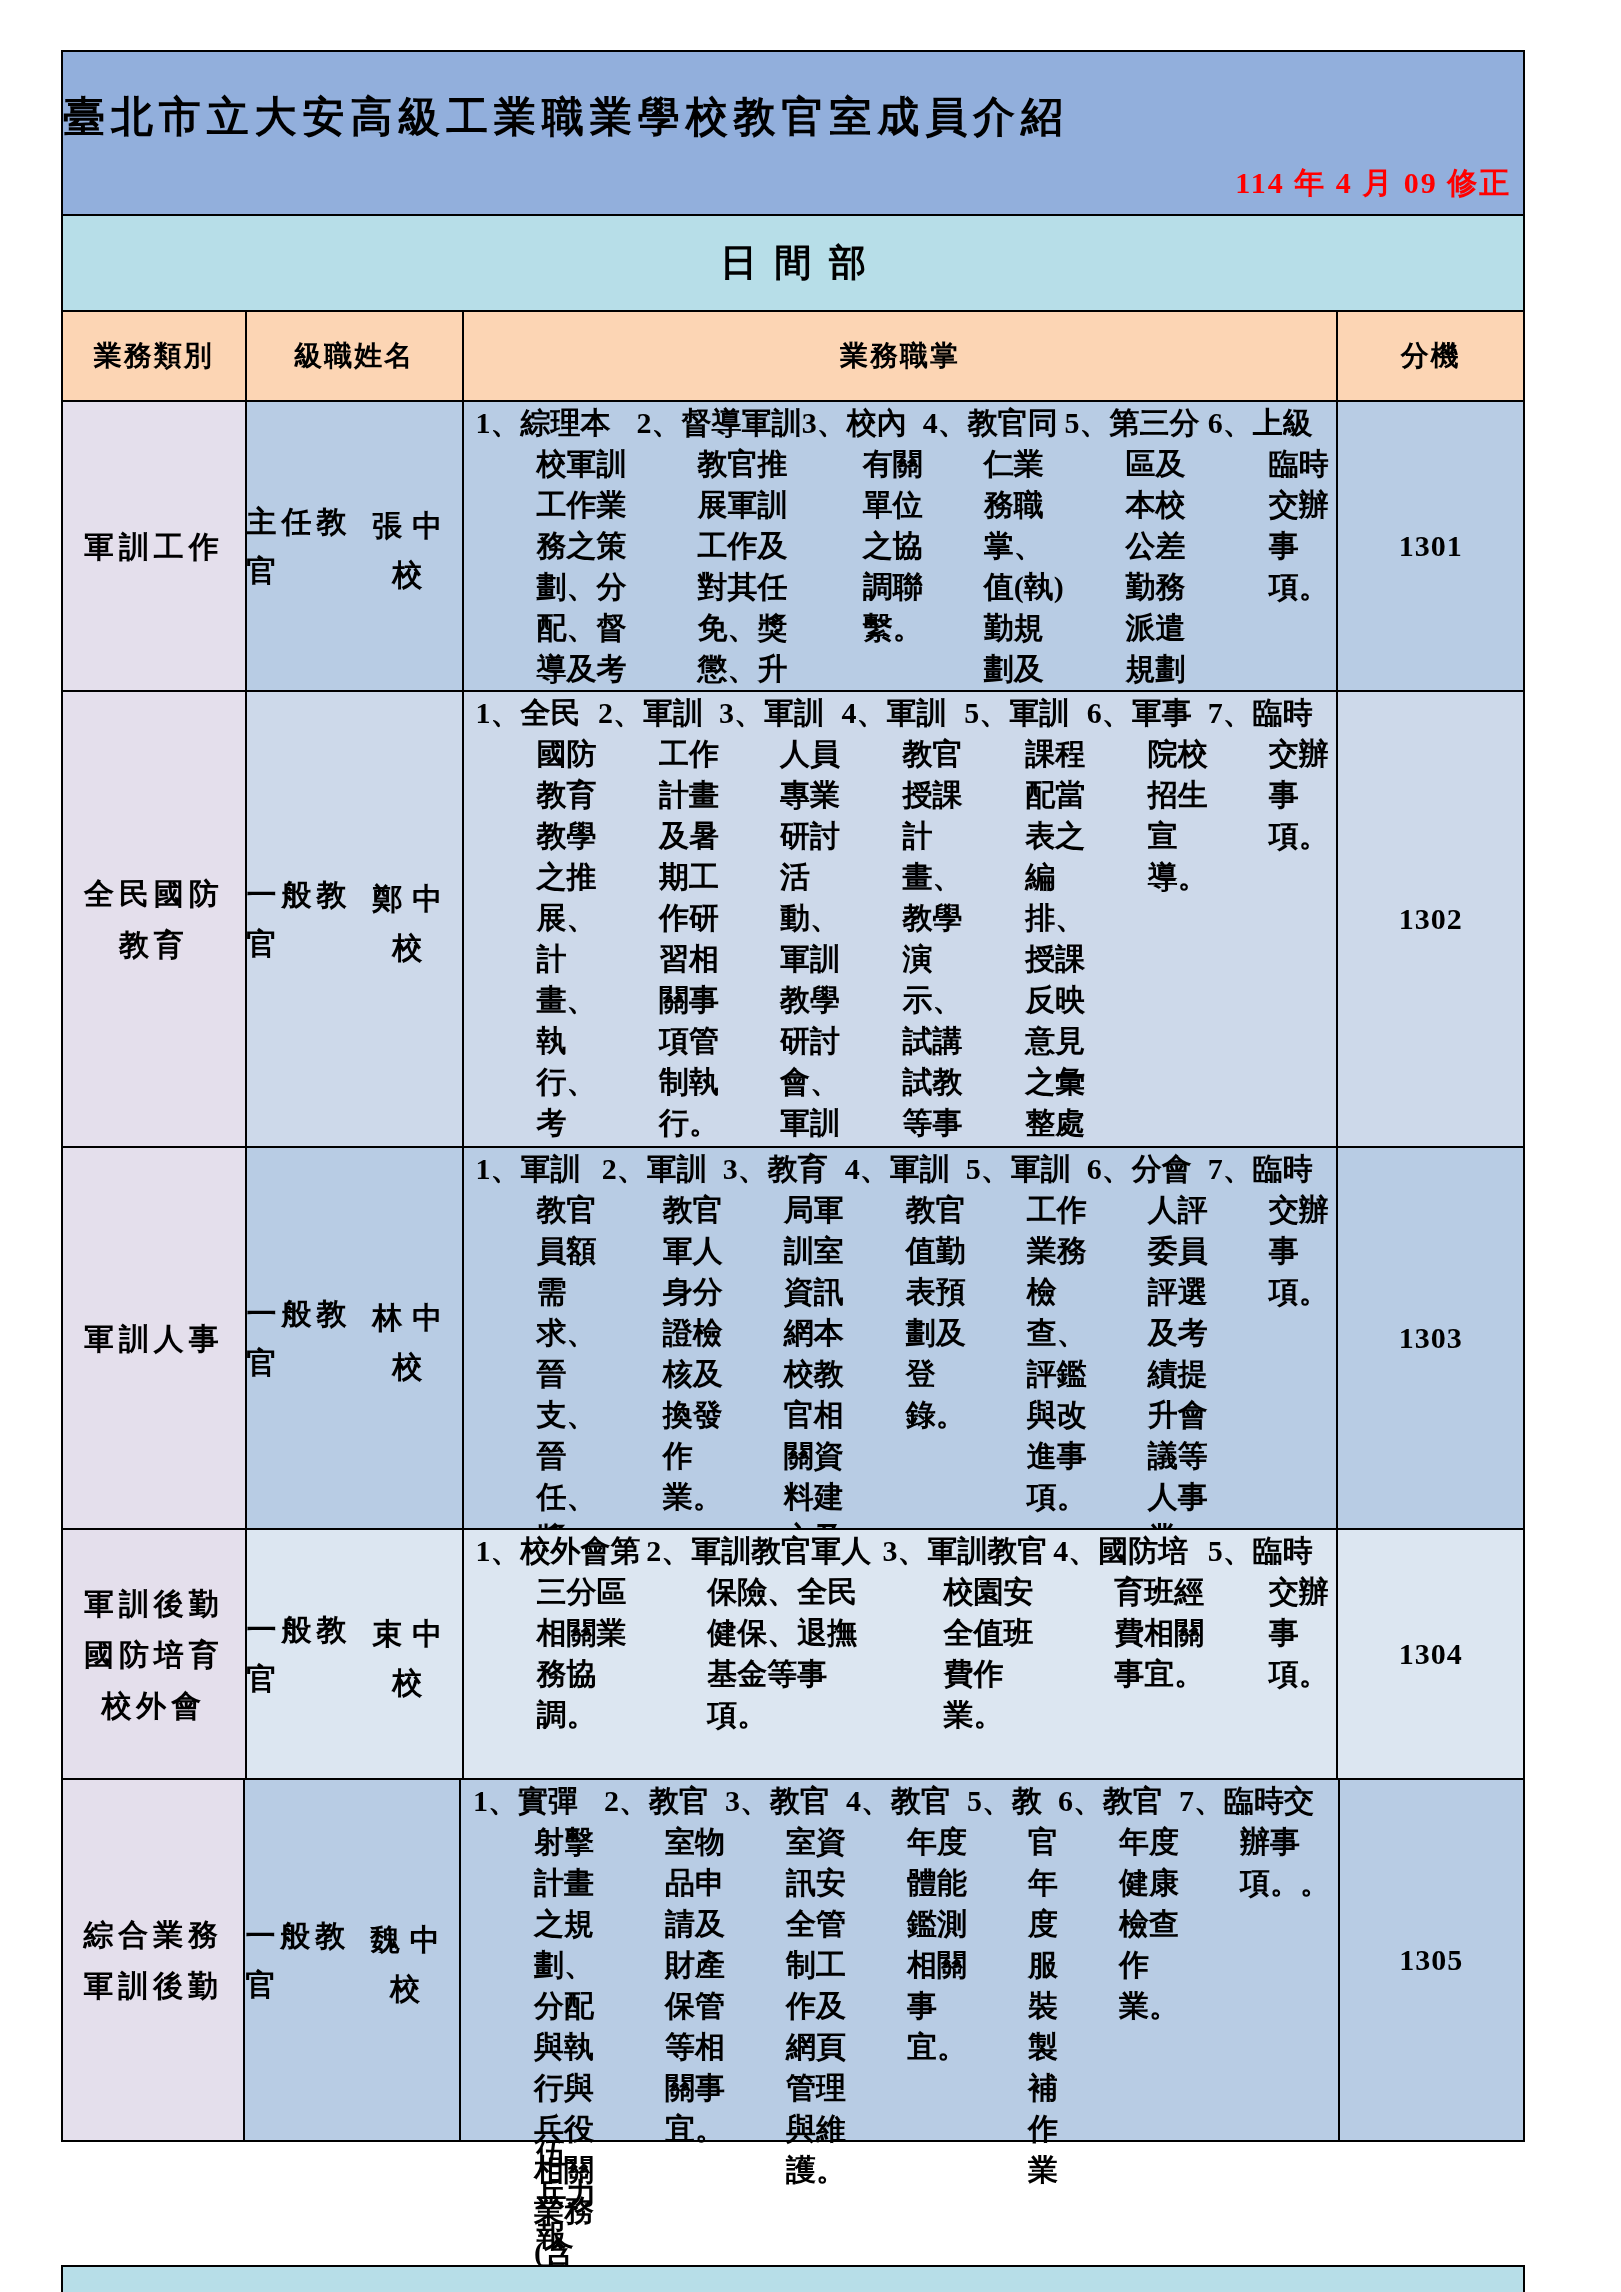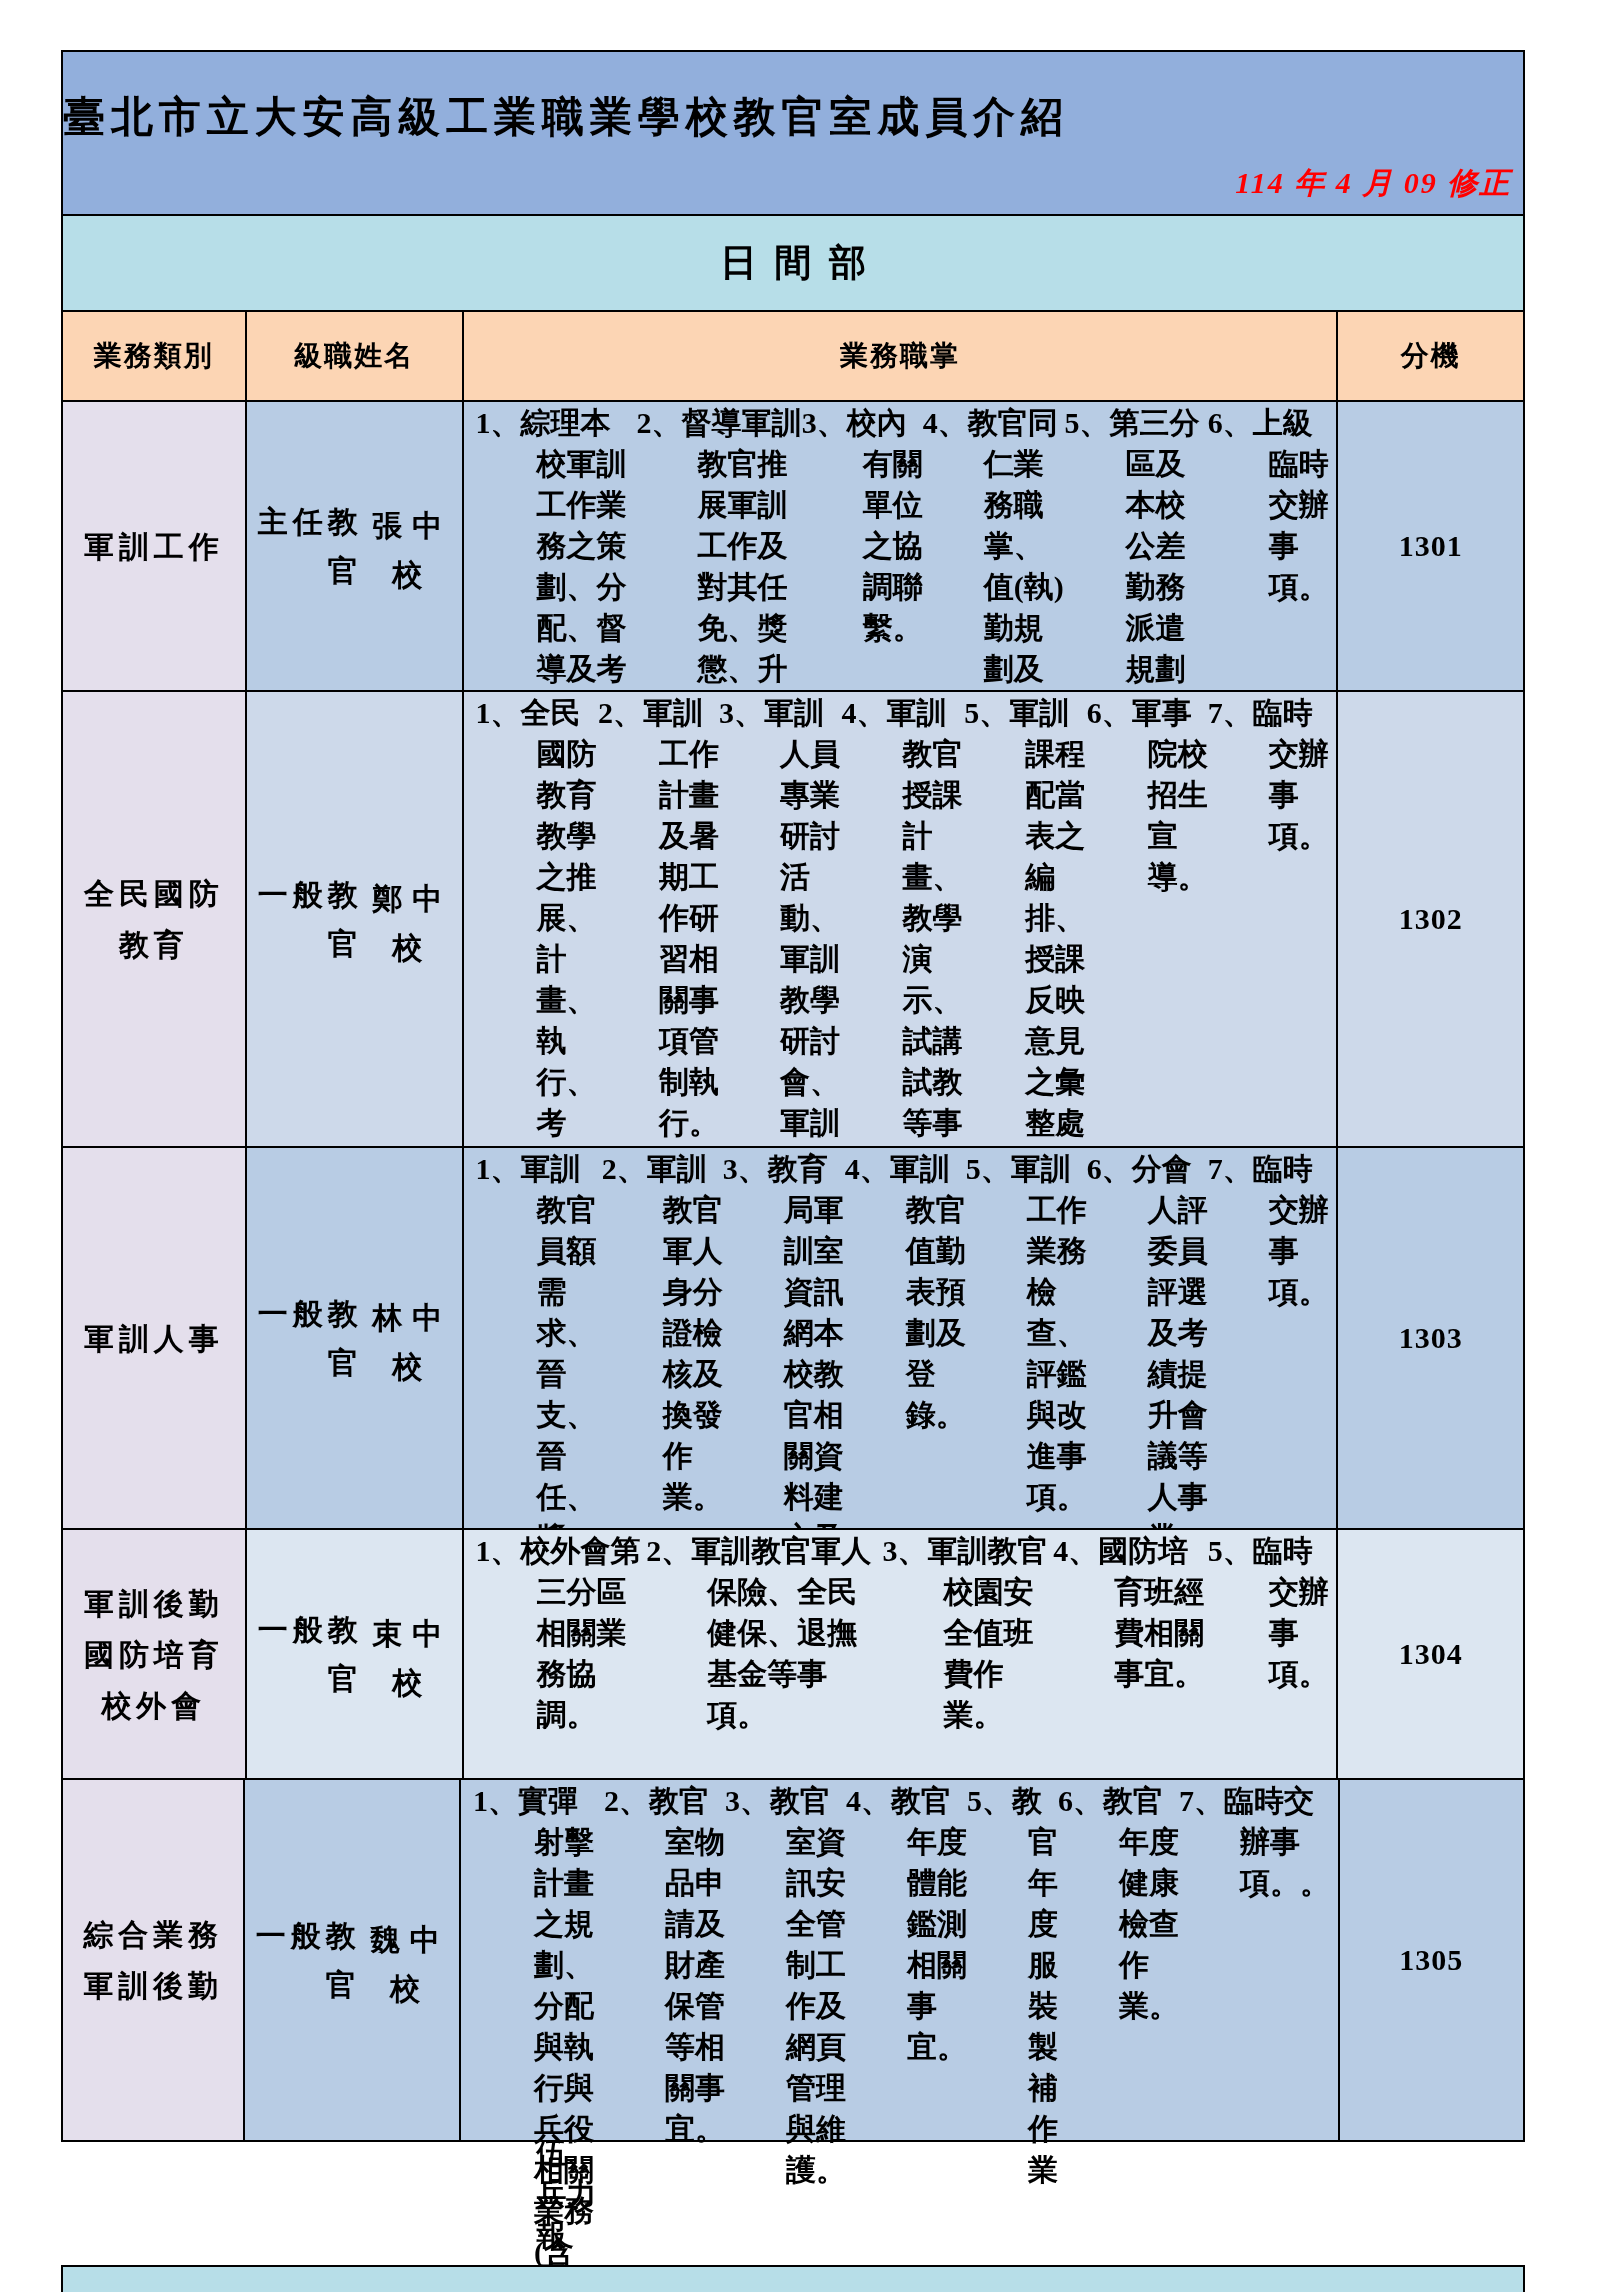--- a/index.html
+++ b/index.html
@@ -19,21 +19,21 @@
   .td:first-child{border-left:none;}
 
   
   .title-row{height:162px;position:relative;background:#92AFDC;}
   .page-title{
     text-align:center;font-size:42px;font-weight:bold;letter-spacing:5.9px;
     padding-top:37px;
   }
   .revision-note{
     position:absolute;right:11.8px;bottom:9.8px;
-    color:#FF0000;font-size:30px;font-weight:bold;letter-spacing:2px;font-style:italic;
+    color:#FF0000;font-size:30px;font-weight:bold;letter-spacing:2px;
   }
 
   
   .section-row{height:96px;background:#B7DEE8;display:flex;align-items:center;justify-content:center;}
   .section-label{font-size:37px;font-weight:bold;letter-spacing:17.6px;text-indent:17.6px;}
 
   
   .head-row{height:90px;background:#FCD5B4;}
   .head-row .td{display:flex;align-items:center;justify-content:center;
     font-size:28px;font-weight:bold;letter-spacing:2px;}
@@ -54,21 +54,21 @@
 
   .cat-cell{background:#E4DFEC;}
   .data-row .td.c2,.data-row .td.c3,.data-row .td.c4{background:#B8CCE4;}
   .data-row:nth-of-type(5) .td.c2,.data-row:nth-of-type(5) .td.c3,.data-row:nth-of-type(5) .td.c4{background:#CDD9EA;}
   .data-row:nth-of-type(7) .td.c2,.data-row:nth-of-type(7) .td.c3,.data-row:nth-of-type(7) .td.c4{background:#DCE6F1;}
 
   .cat-text{
     font-size:30px;font-weight:bold;letter-spacing:4.9px;text-align:center;
     white-space:pre-line;line-height:51px;
   }
-  .officer-rank{font-size:30px;font-weight:bold;letter-spacing:4.9px;text-align:right;line-height:49px;}
+  .officer-rank{font-size:30px;font-weight:bold;letter-spacing:4.9px;text-align:left;line-height:49px;}
   .officer-name{font-size:30px;font-weight:bold;letter-spacing:9.8px;text-align:center;line-height:49px;margin-top:7.8px;}
   .duties-cell{align-items:stretch !important;padding:0 7.8px 0 11.8px;}
   .duty{
     font-size:30px;font-weight:bold;line-height:41px;
     white-space:pre-line;padding-left:61px;text-indent:-61px;
   }
   .ext-text{font-size:30px;font-weight:bold;letter-spacing:1px;}
 
   
   .next-section-strip{

